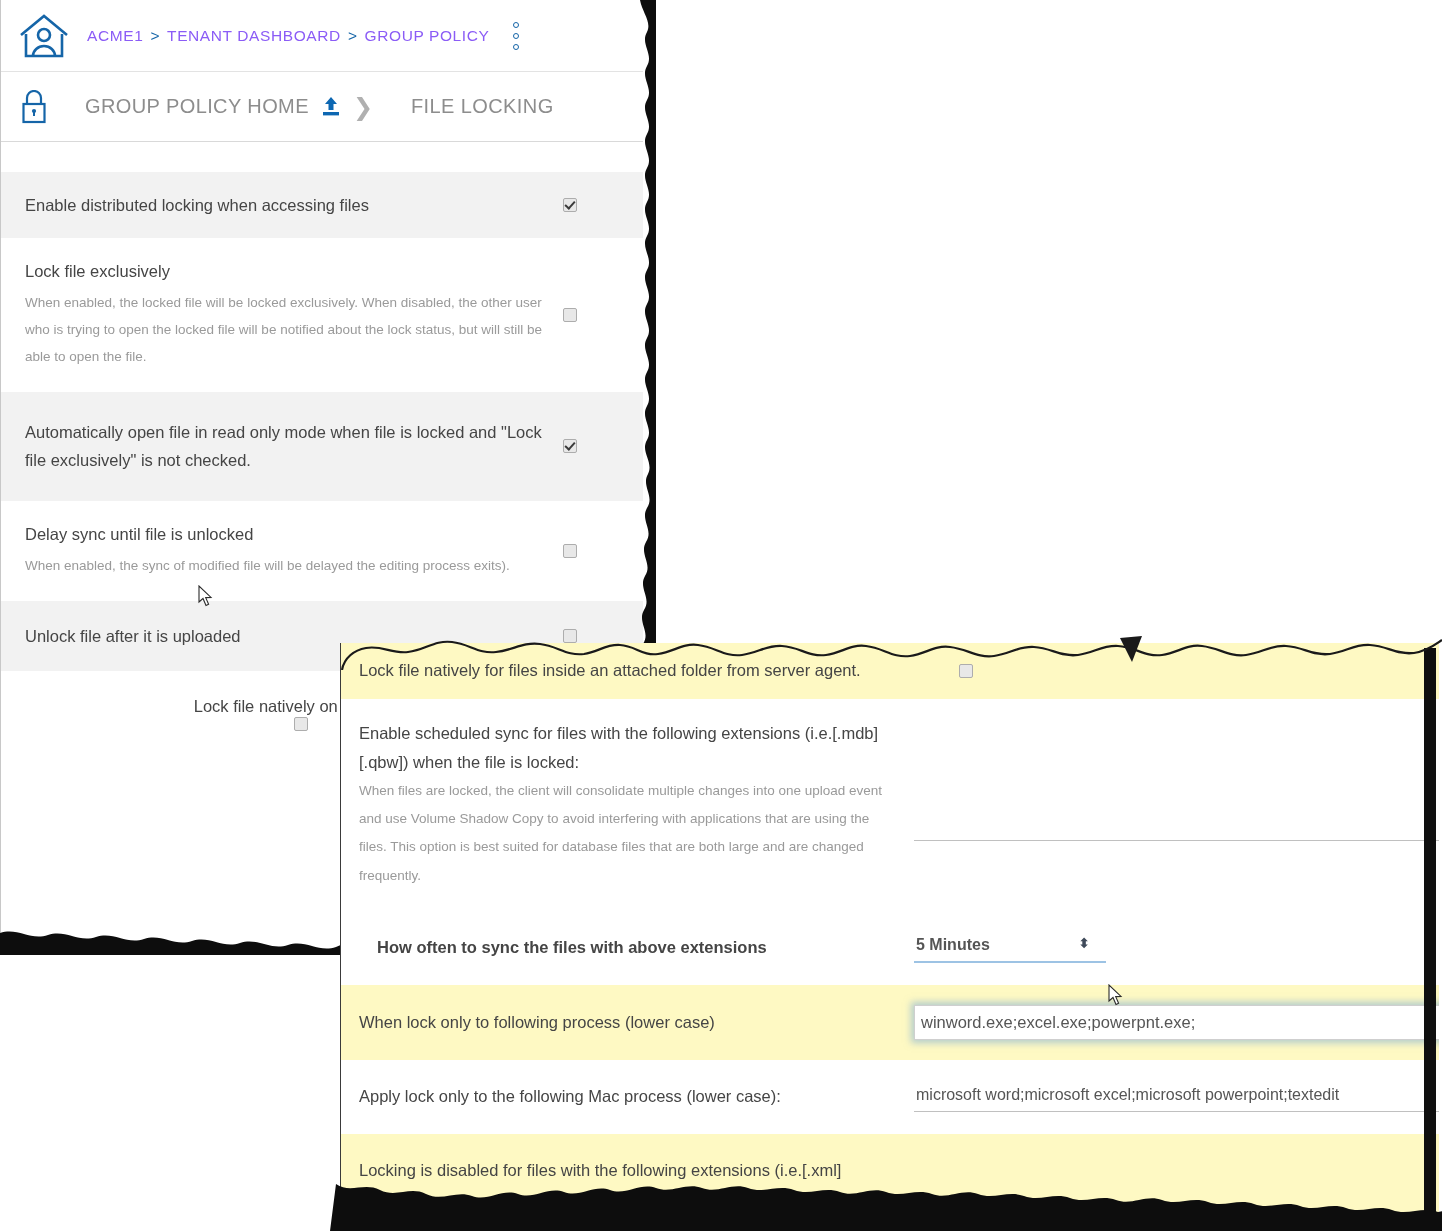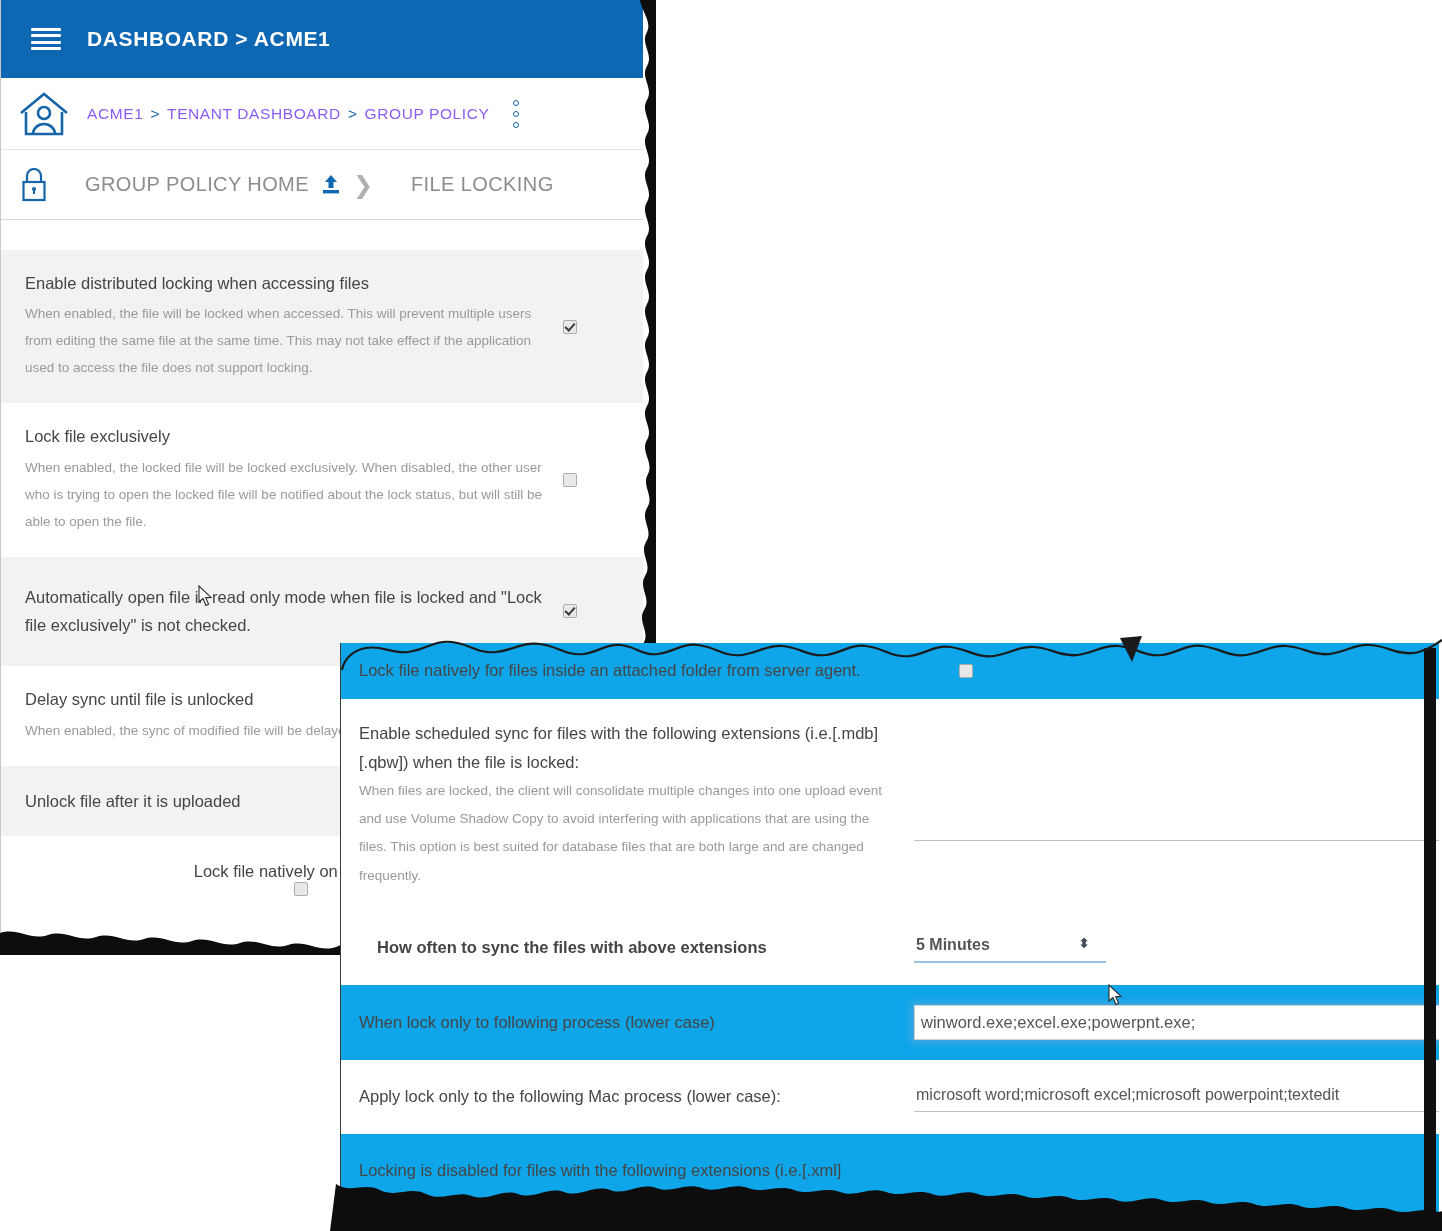--- a/index.html
+++ b/index.html
@@ -66,21 +66,21 @@
   #tornA-bot{position:absolute;left:0;top:905px;width:660px;height:50px;pointer-events:none;}
 
   
   #panelB{
     position:absolute;left:340px;top:643px;width:1098px;height:582px;
     background:#ffffff;overflow:hidden;
     border-left:1.5px solid #3a3a3a;
   }
   #panelB-inner{position:absolute;left:0;top:0;width:1098px;}
   .brow{display:flex;align-items:center;box-sizing:border-box;padding:18px 0 18px 18px;}
-  .brow.alt{background:#0ea5e9;}
+  .brow.alt{background:#fef9c3;}
   .brow .blabel{width:555px;flex:none;padding-right:18px;box-sizing:border-box;}
   .brow .btitle{font-size:16.5px;color:#454545;line-height:1.45;}
   .brow .bdesc{font-size:13.5px;color:#9a9a9a;line-height:2.1;}
   .bctrl{flex:1;display:flex;align-items:center;}
 
   .ul-input{border:0;border-bottom:1px solid #c0c0c0;background:transparent;
             font-family:"Liberation Sans","DejaVu Sans",sans-serif;
             font-size:16px;color:#555;padding:4px 2px 7px 2px;outline:none;width:530px;}
   .selwrap{position:relative;width:192px;border-bottom:2px solid #9dc3e4;}
   .selbox{font-size:16px;color:#555;padding:4px 2px 7px 2px;}
@@ -96,29 +96,20 @@
                background:#0f0f0f;}
 
   .cursor{position:absolute;width:16px;height:24px;pointer-events:none;}
 </style>
 </head>
 <body>
 
 <div id="panelA">
   <div id="panelA-inner">
 
-    <div class="topbar">
-      <div class="hamburger">
-        <i></i>
-          <i></i>
-          <i></i>
-          <i></i>
-      </div>
-      <div class="topbar-title">DASHBOARD &gt; ACME1</div>
-    </div>
 
     <div class="crumbbar">
       <svg class="homeicon" viewBox="0 0 54 46">
         <path d="M4 22 L27 3 L50 22" fill="none" stroke="#1565a8" stroke-width="2.6"></path>
         <path d="M9 21 L9 43 L45 43 L45 21" fill="none" stroke="#1565a8" stroke-width="2.6"></path>
         <circle cx="27" cy="22" r="6" fill="none" stroke="#1565a8" stroke-width="2.6"></circle>
         <path d="M16 43 a11 10 0 0 1 22 0" fill="none" stroke="#1565a8" stroke-width="2.6"></path>
       </svg>
       <div class="crumbs">
         <span class="c">ACME1</span>
@@ -148,21 +139,20 @@
       </svg>
       <span class="chev">❯</span>
       <span class="pagehdr-txt">FILE LOCKING</span>
     </div>
 
     <div class="spacerrow"></div>
 
     <div class="row alt">
       <div class="txt">
         <div class="title">Enable distributed locking when accessing files</div>
-        <div class="desc">When enabled, the file will be locked when accessed. This will prevent multiple users from editing the same file at the same time. This may not take effect if the application used to access the file does not support locking.</div>
       </div>
       <div class="ctrl">
           <span class="cbx on"></span>
         </div>
     </div>
 
     <div class="row plain">
       <div class="txt">
         <div class="title">Lock file exclusively</div>
         <div class="desc">When enabled, the locked file will be locked exclusively. When disabled, the other user who is trying to open the locked file will be notified about the lock status, but will still be able to open the file.</div>

